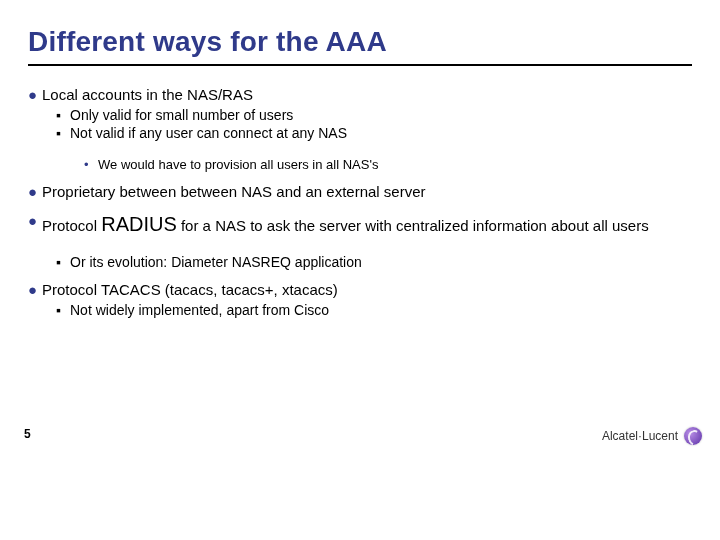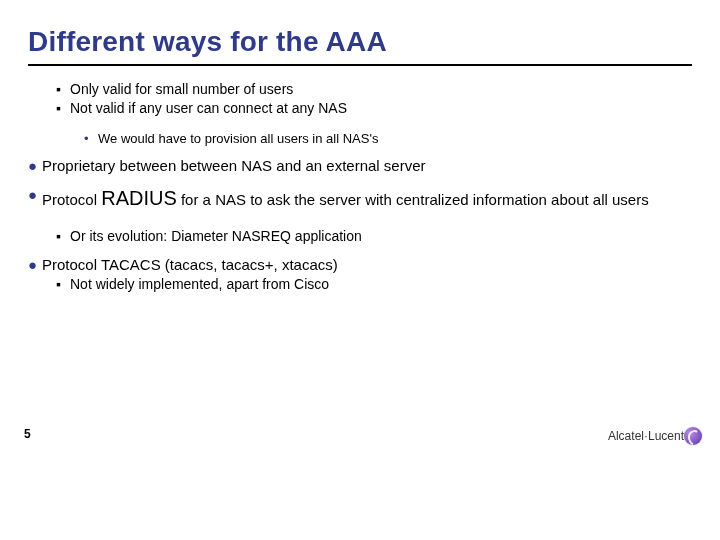--- a/index.html
+++ b/index.html
@@ -98,21 +98,21 @@
     text-align: center;
     font-size: 8px;
     color: #000;
   }
   .brand {
     position: absolute;
     right: 18px;
     bottom: 2px;
     display: flex;
     align-items: center;
-    gap: 0;
+    gap: 6px;
     font-size: 12px;
     color: #333;
   }
   .brand .logo-circle {
     width: 18px;
     height: 18px;
     border-radius: 50%;
     background: radial-gradient(circle at 35% 35%, #b98fe6, #5a2ea6);
     position: relative;
     box-shadow: 0 0 2px rgba(0,0,0,.3);
@@ -132,20 +132,23 @@
 </head>
 <body>
 
 <div class="slide">
 
   <div class="title">Different ways for the AAA</div>
 
   <div class="content">
 
     <div class="group">
+      <div class="lvl1">
+        <span class="bullet">●</span><span class="text">Local accounts in the NAS/RAS</span>
+      </div>
       <div class="lvl2">
         <span class="bullet">▪</span><span class="text">Only valid for small number of users</span>
       </div>
       <div class="lvl2">
         <span class="bullet">▪</span><span class="text">Not valid if any user can connect at any NAS</span>
       </div>
       <div class="lvl3">
         <span class="bullet">•</span><span class="text">We would have to provision all users in all NAS's</span>
       </div>
     </div>

